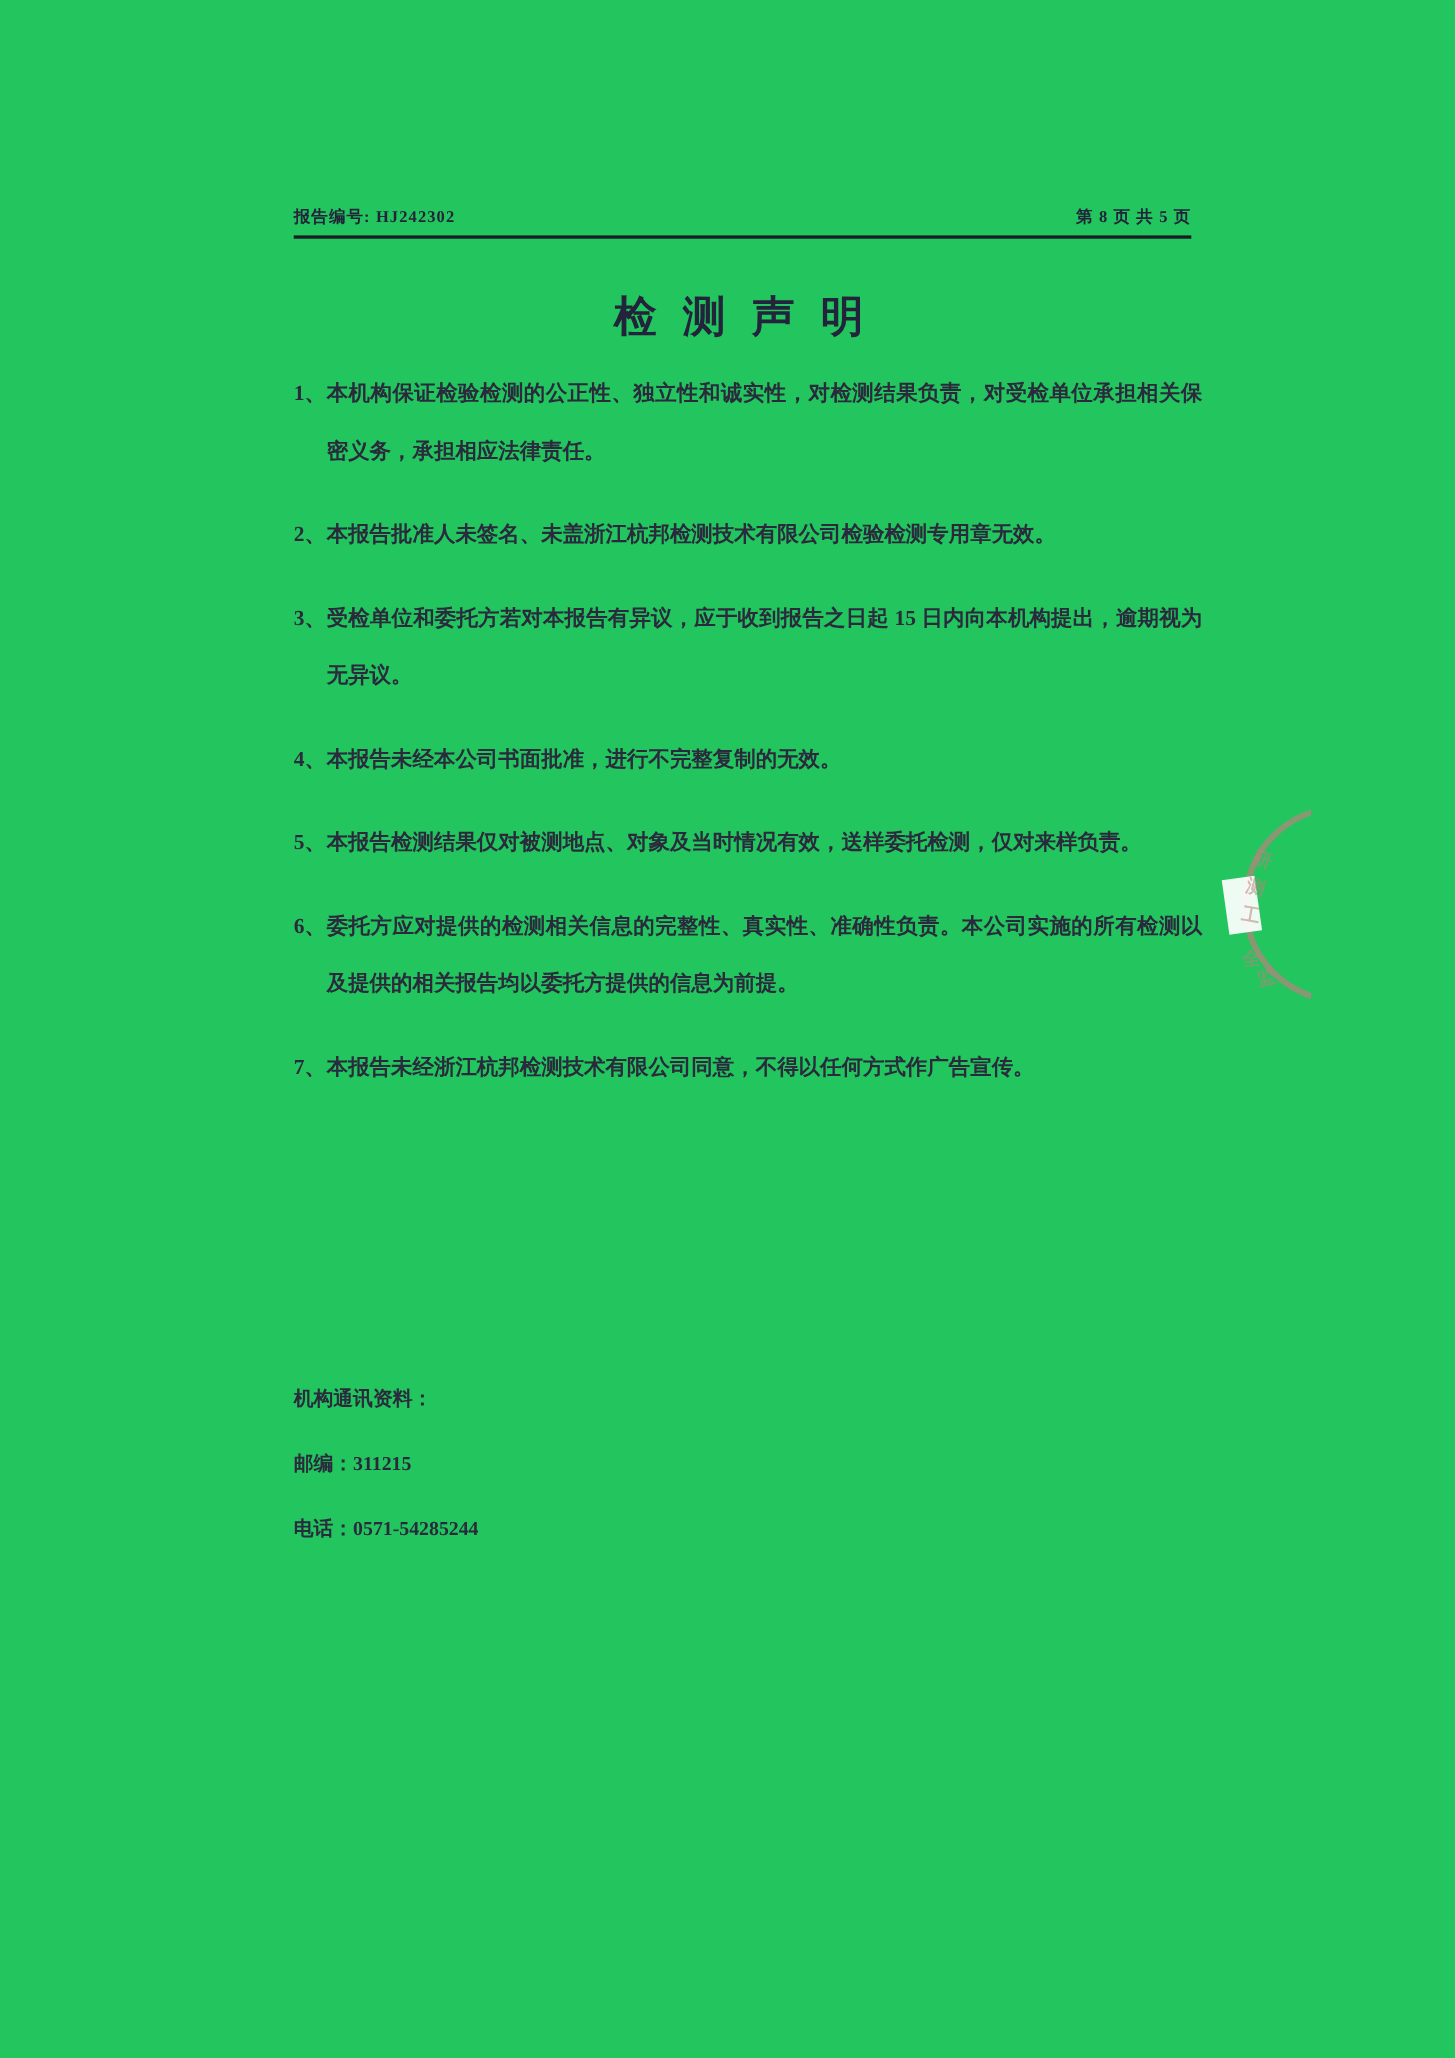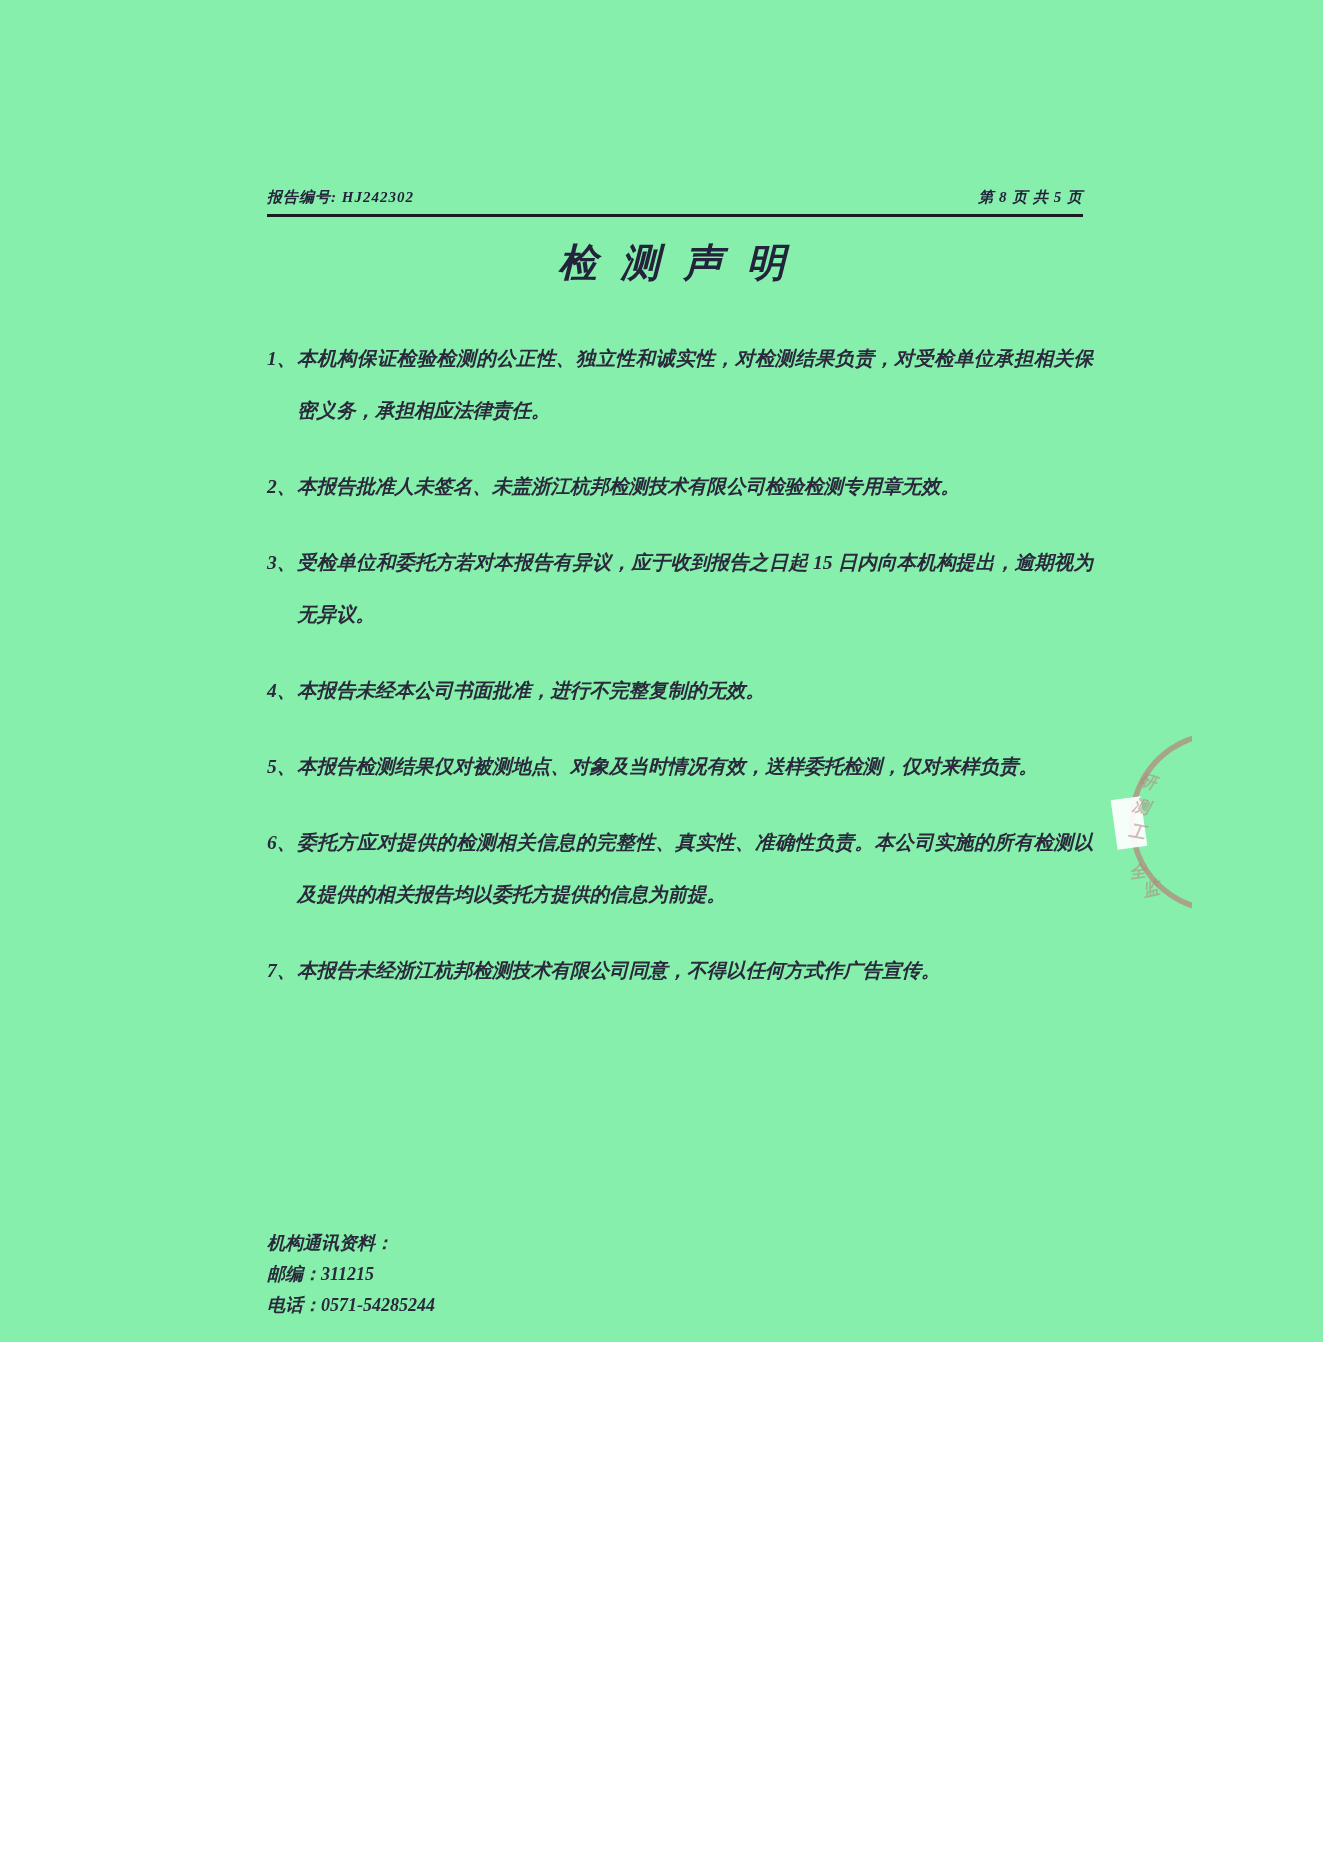--- a/index.html
+++ b/index.html
@@ -1,35 +1,34 @@
 <!DOCTYPE html>
 <html><head>
 <meta charset="utf-8">
 <style>
   html,body{margin:0;padding:0;background:#ffffff;}
   .page{
     position:relative;
-    width:1323px;height:1342px;
+    width:1323px;height:1871px;
     margin:0 auto;
-    background:#86efac;
+    background:#22c55e;
     font-family:"Liberation Serif","DejaVu Serif",serif;
     color:#2a2a3c;
     overflow:hidden;
-    font-style:italic;
   }
   .doc-header{
     position:absolute;left:267px;top:188px;width:816px;
     display:flex;justify-content:space-between;align-items:flex-end;
     font-size:15px;font-weight:bold;color:#23233b;
     border-bottom:3px solid #1b1b24;
     padding-bottom:7px;
     letter-spacing:1px;
   }
   .doc-title{
-    position:absolute;left:267px;top:236px;width:816px;
+    position:absolute;left:267px;top:261px;width:816px;
     text-align:center;
     font-size:39px;font-weight:bold;color:#23233b;
     letter-spacing:7px;
     white-space:nowrap;
   }
   .statements{
     position:absolute;left:267px;top:333px;width:826px;
   }
   .statement{
     display:flex;
@@ -37,21 +36,21 @@
     font-size:19.5px;line-height:52px;
     font-weight:600;color:#2a2a3c;
   }
   .statement .num{flex:none;width:30px;}
   .statement .text{flex:1;text-align:justify;text-justify:inter-ideograph;}
   .contact{
     position:absolute;left:267px;top:1228px;width:826px;
     font-size:18px;line-height:31px;
     font-weight:600;color:#2a2a3c;
   }
-  .contact .contact-line{white-space:nowrap;}
+  .contact .contact-line{white-space:nowrap;margin-top:28px;}
   .stamp{
     position:absolute;left:1100px;top:722px;width:92px;height:200px;
     pointer-events:none;
   }
   .stamp svg{display:block;}
 </style>
 </head>
 <body>
 
 <div class="page">

